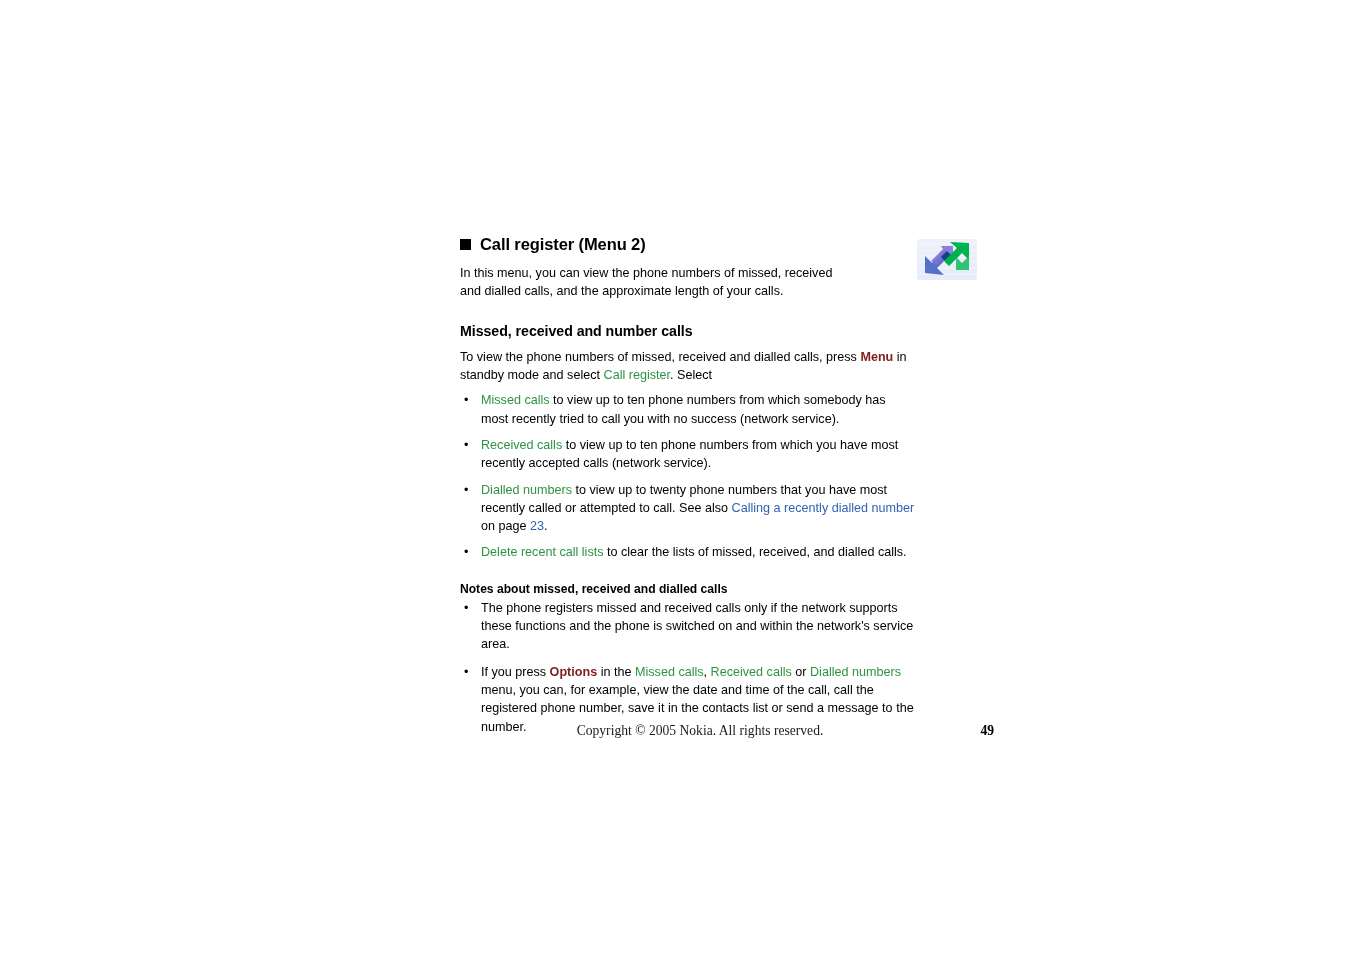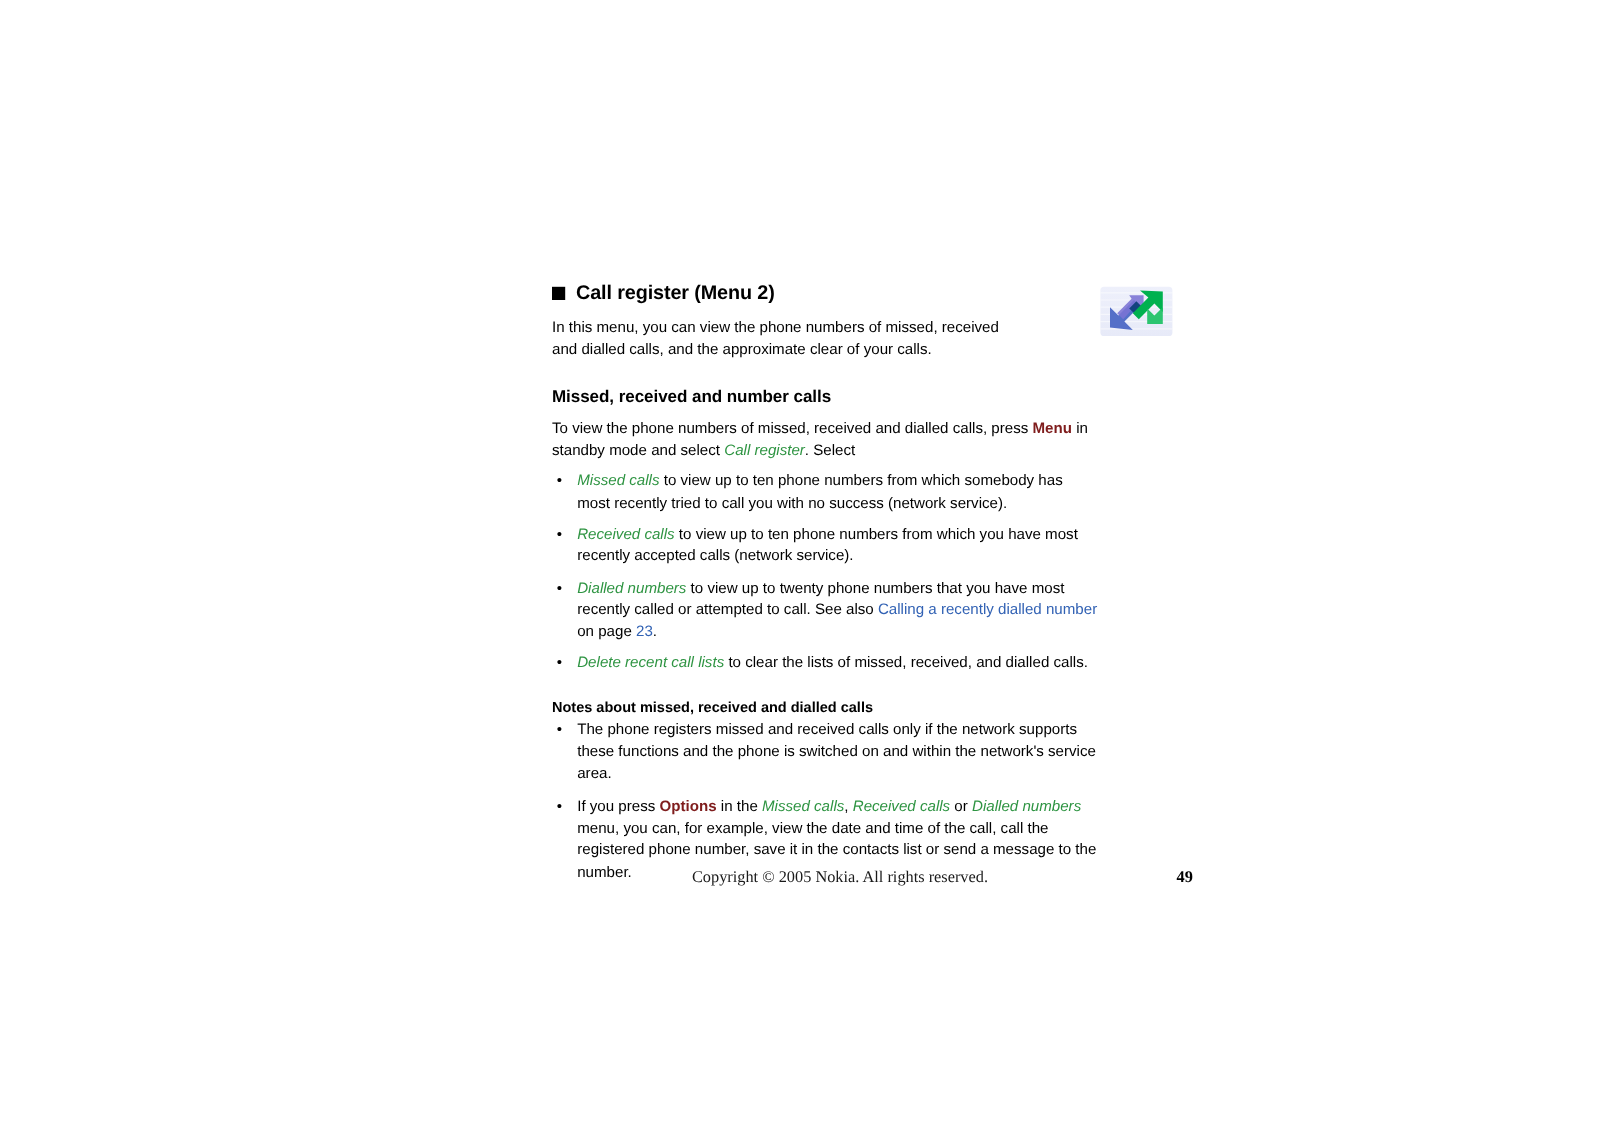--- a/index.html
+++ b/index.html
@@ -112,21 +112,20 @@
   ul.bullets li .dot {
     position: absolute;
     left: 4px;
     top: 0;
     font-size: 12.6px;
     line-height: 18.3px;
   }
 
   .em-green {
     color: #2e9442;
-    font-style: italic;
   }
   .bold-green {
     color: #7f1d1d;
     font-weight: bold;
     font-style: normal;
   }
   .link-blue {
     color: #3262b4;
     font-style: normal;
   }
@@ -198,21 +197,21 @@
           <polygon points="25,9 37,9 37,23 31,17 20,29 15,24 27,12" fill="#7b73d4" opacity="0.88"></polygon>
 
           <polygon points="25,20 31,14 37,20 31,26" fill="#13427e"></polygon>
 
           <polygon points="53,6 53,23 46,16 33,29 28,24 41,11 34,5" fill="#00b14f"></polygon>
           <polygon points="40,33 40,20 46,26 53,19 53,33" fill="#17c060" opacity="0.9"></polygon>
         </svg>
       </div>
     </div>
 
-    <p class="intro">In this menu, you can view the phone numbers of missed, received and dialled calls, and the approximate clear of your calls.</p>
+    <p class="intro">In this menu, you can view the phone numbers of missed, received and dialled calls, and the approximate length of your calls.</p>
 
     <h2 class="section-heading">Missed, received and number calls</h2>
 
     <p class="para"><span>To view the phone numbers of missed, received and dialled calls, press </span><span class="bold-green">Menu</span><span> in standby mode and select </span><span class="em-green">Call register</span><span>. Select</span></p>
 
     <ul class="bullets">
       <li>
         <span class="dot">•</span><span class="em-green">Missed calls</span><span> to view up to ten phone numbers from which somebody has most recently tried to call you with no success (network service).</span>
       </li>
       <li>

